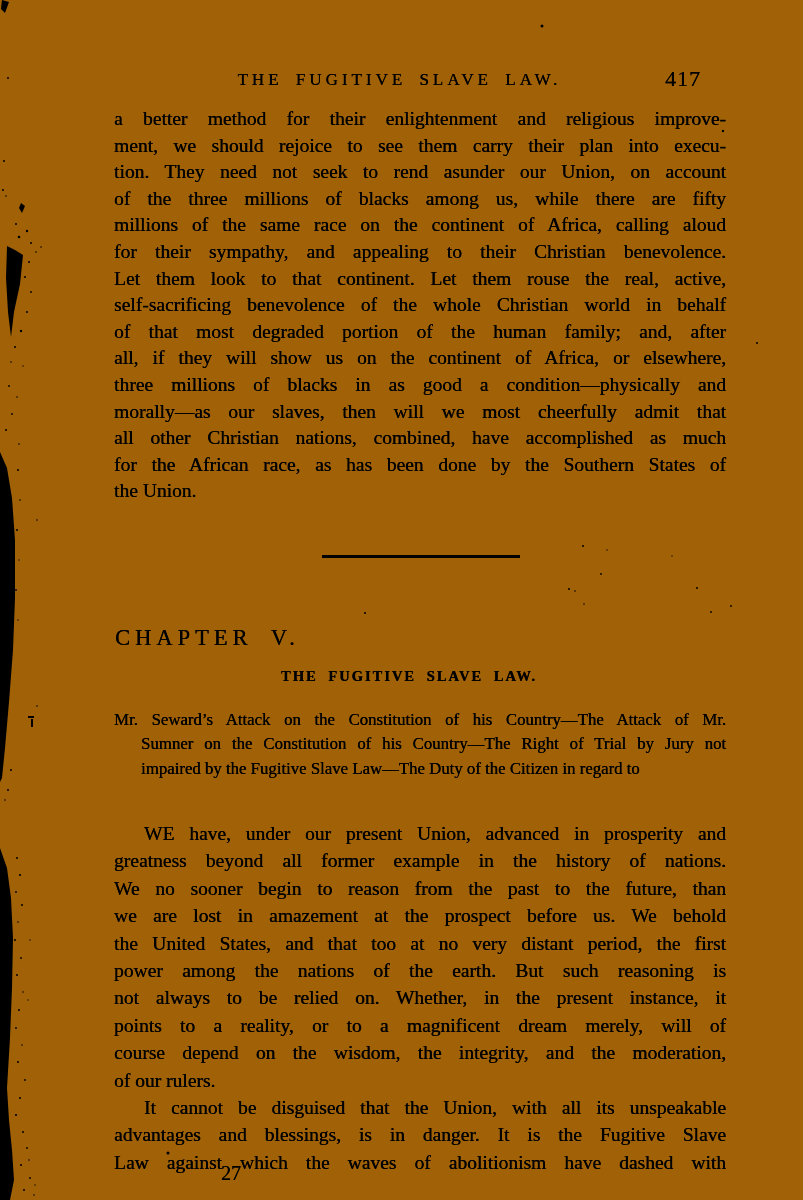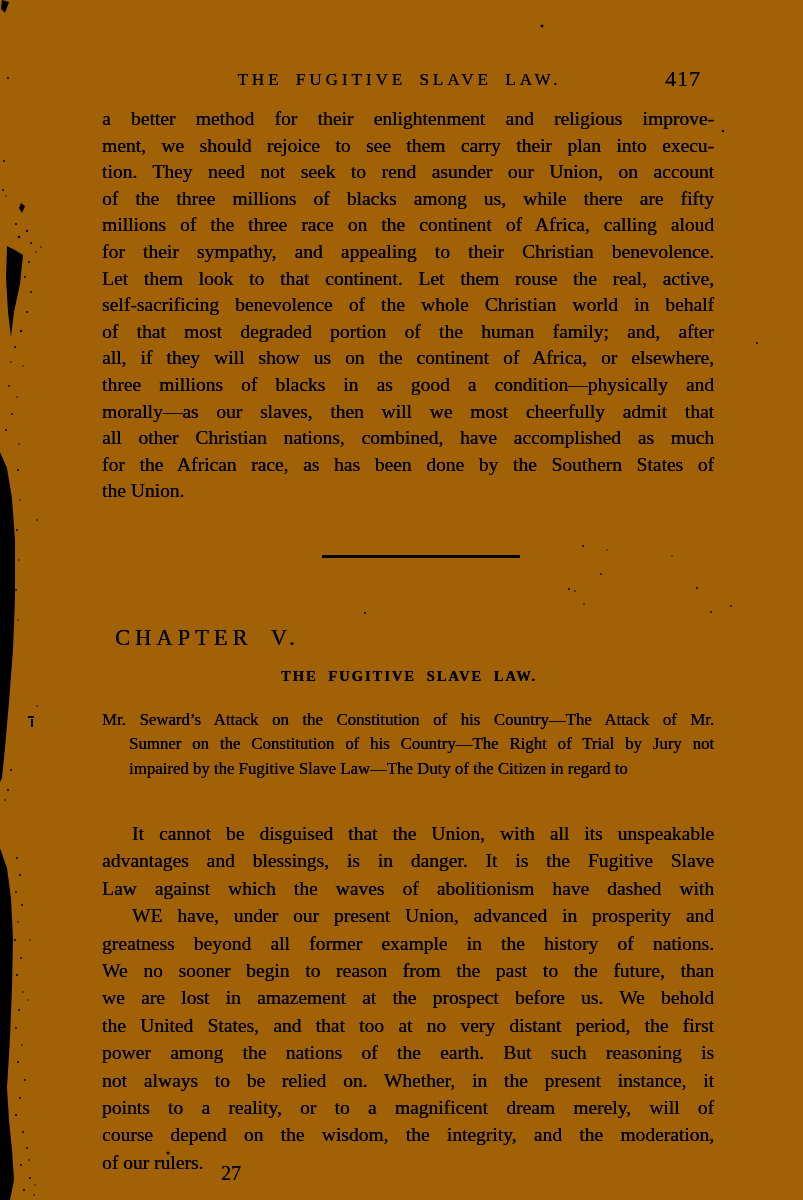--- a/index.html
+++ b/index.html
@@ -24,21 +24,21 @@
     font-size:17px; letter-spacing:4px; word-spacing:5px;
     white-space:nowrap;
   }
   .folio{
     position:absolute; right:14px; top:0;
     font-size:22px; letter-spacing:1px;
   }
 
   
   .textblock{
-    position:absolute; left:102px; width:612px;
+    position:absolute; left:114px; width:612px;
     font-size:19.5px;
   }
   .para .line{
     line-height:26.6px;
     text-align:justify; text-align-last:justify;
     text-justify:inter-word;
   }
   .cont-para{ top:106px; }
   .flow-para .line{ line-height:27.4px; }
   .flow-para .line:first-child{ text-indent:30px; }
@@ -183,21 +183,21 @@
   <div class="running-header">
     <span class="running-title">THE FUGITIVE SLAVE LAW.</span>
     <span class="folio">417</span>
   </div>
 
   <div class="textblock para cont-para endleft">
       <div class="line">a better method for their enlightenment and religious improve-</div>
       <div class="line">ment, we should rejoice to see them carry their plan into execu-</div>
       <div class="line">tion.  They need not seek to rend asunder our Union, on account</div>
       <div class="line">of the three millions of blacks among us, while there are fifty</div>
-      <div class="line">millions of the three race on the continent of Africa, calling aloud</div>
+      <div class="line">millions of the same race on the continent of Africa, calling aloud</div>
       <div class="line">for their sympathy, and appealing to their Christian benevolence.</div>
       <div class="line">Let them look to that continent.  Let them rouse the real, active,</div>
       <div class="line">self-sacrificing benevolence of the whole Christian world in behalf</div>
       <div class="line">of that most degraded portion of the human family; and, after</div>
       <div class="line">all, if they will show us on the continent of Africa, or elsewhere,</div>
       <div class="line">three millions of blacks in as good a condition—physically and</div>
       <div class="line">morally—as our slaves, then will we most cheerfully admit that</div>
       <div class="line">all other Christian nations, combined, have accomplished as much</div>
       <div class="line">for the African race, as has been done by the Southern States of</div>
       <div class="line">the Union.</div>
@@ -208,34 +208,34 @@
   <h1 class="chapter-heading">CHAPTER V.</h1>
   <h2 class="chapter-subtitle">THE FUGITIVE SLAVE LAW.</h2>
 
   <div class="textblock synopsis">
       <div class="line">Mr. Seward’s Attack on the Constitution of his Country—The Attack of Mr.</div>
       <div class="line">Sumner on the Constitution of his Country—The Right of Trial by Jury not</div>
       <div class="line">impaired by the Fugitive Slave Law—The Duty of the Citizen in regard to</div>
     </div>
 
   <div class="textblock body-flow">
-    <div class="para flow-para">
-        <div class="line">It cannot be disguised that the Union, with all its unspeakable</div>
-        <div class="line">advantages and blessings, is in danger.  It is the Fugitive Slave</div>
-        <div class="line">Law against which the waves of abolitionism have dashed with</div>
-      </div>
     <div class="para flow-para endleft">
         <div class="line">WE have, under our present Union, advanced in prosperity and</div>
         <div class="line">greatness beyond all former example in the history of nations.</div>
         <div class="line">We no sooner begin to reason from the past to the future, than</div>
         <div class="line">we are lost in amazement at the prospect before us.  We behold</div>
         <div class="line">the United States, and that too at no very distant period, the first</div>
         <div class="line">power among the nations of the earth.  But such reasoning is</div>
         <div class="line">not always to be relied on.  Whether, in the present instance, it</div>
         <div class="line">points to a reality, or to a magnificent dream merely, will of</div>
         <div class="line">course depend on the wisdom, the integrity, and the moderation,</div>
         <div class="line">of our rulers.</div>
       </div>
+    <div class="para flow-para">
+        <div class="line">It cannot be disguised that the Union, with all its unspeakable</div>
+        <div class="line">advantages and blessings, is in danger.  It is the Fugitive Slave</div>
+        <div class="line">Law against which the waves of abolitionism have dashed with</div>
+      </div>
   </div>
 
   <div class="signature">27</div>
 
 </div>
 
 </body></html>

